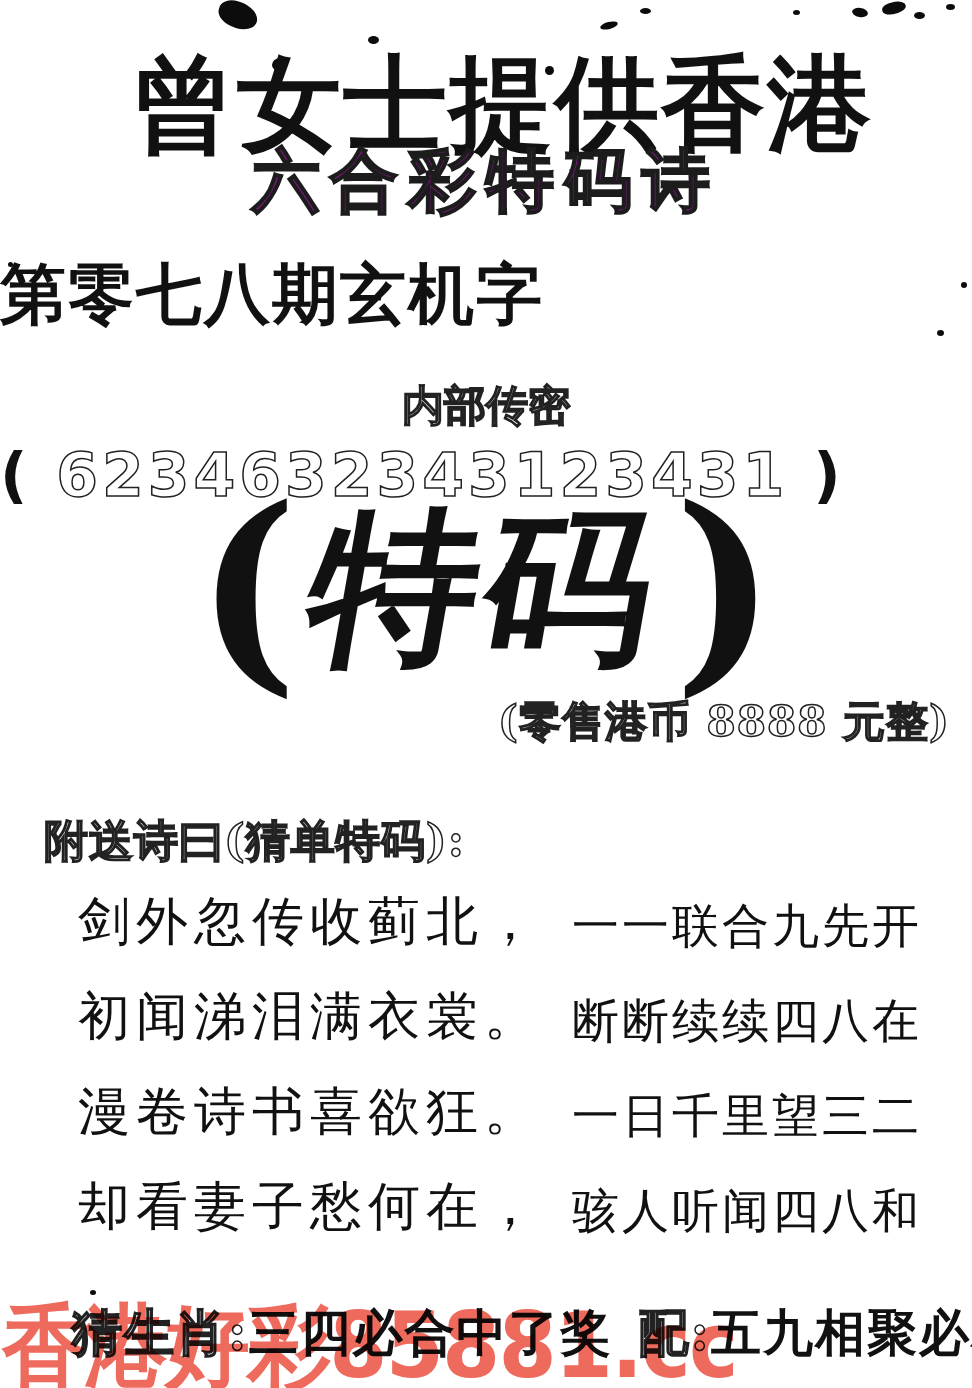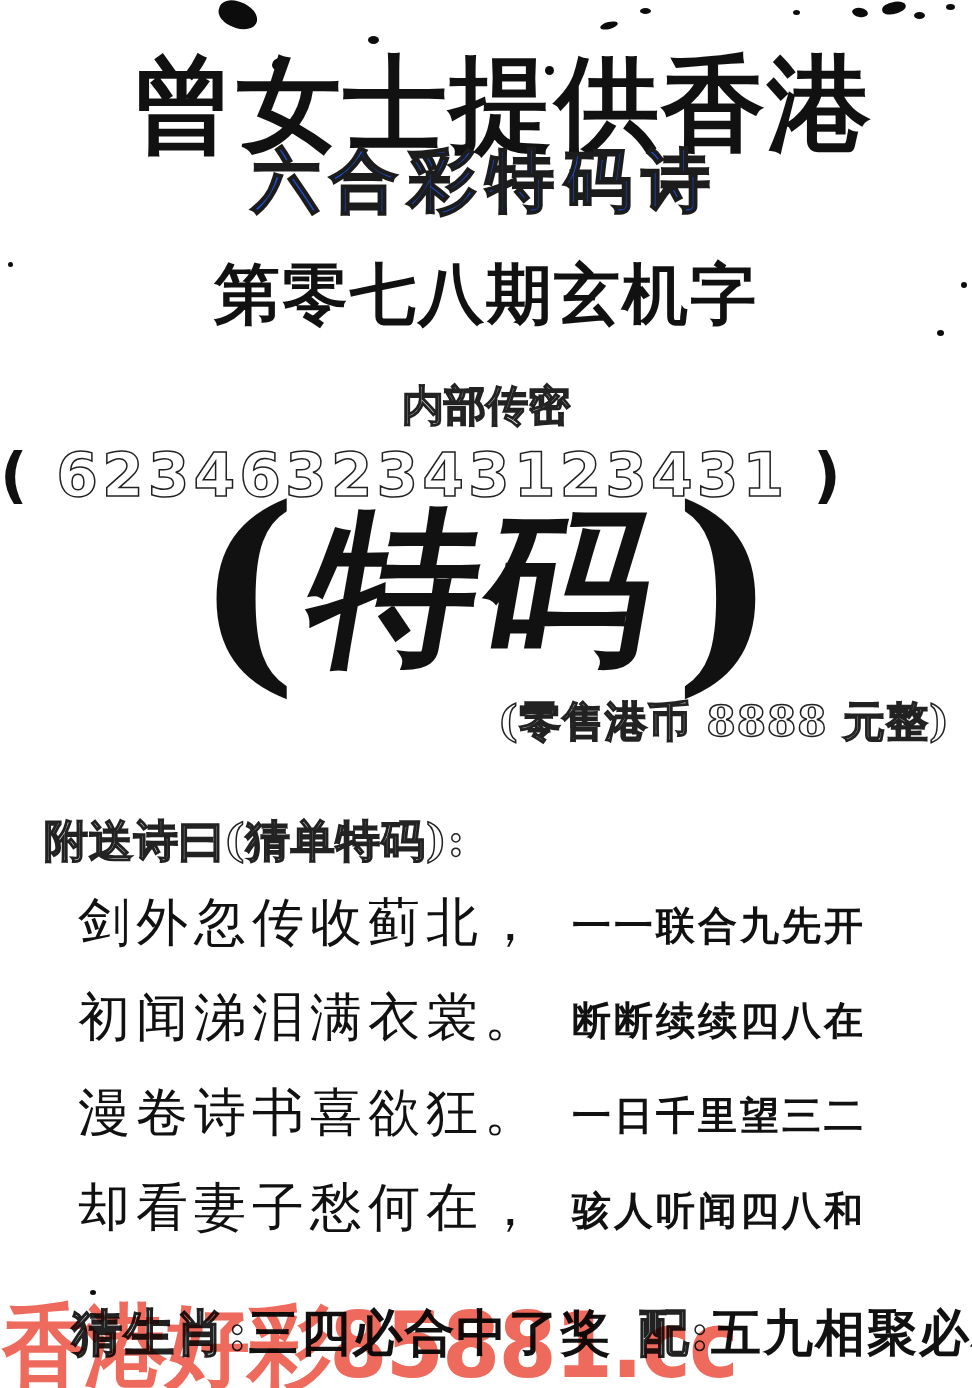--- a/index.html
+++ b/index.html
@@ -6,38 +6,38 @@
   body{
     width:972px;height:1388px;position:relative;overflow:hidden;
     background:#ffffff;
     font-family:"DejaVu Sans","Liberation Sans",sans-serif;
     color:#111;
   }
   .page{position:absolute;inset:0;}
   .serif{font-family:"DejaVu Serif","Liberation Serif",serif;}
   
   .outline{
-    color:#1d4ed8;
+    color:#701a75;
     -webkit-text-stroke:2px #1c1c1c;
     text-stroke:2px #1c1c1c;
   }
   .outline-thin{
     color:#ffffff;
     -webkit-text-stroke:1.5px #222;
   }
   .title1{
     position:absolute;top:26px;left:16px;width:100%;text-align:center;
     font-size:104px;font-weight:700;letter-spacing:2px;line-height:1.5;
   }
   .title2{
     position:absolute;top:136px;left:0;width:100%;text-align:center;
     font-size:68px;font-weight:700;letter-spacing:10px;
   }
   .title3{
-    position:absolute;top:250px;left:0;width:100%;text-align:center;
+    position:absolute;top:250px;left:0;width:100%;
     font-size:66px;font-weight:600;letter-spacing:2px;
   }
   .notice-row{
     position:absolute;top:378px;left:0;width:100%;
     display:flex;justify-content:center;gap:65px;
     font-size:42px;font-weight:700;
   }
   .code-row{
     position:absolute;top:440px;left:0;width:100%;text-align:left;
     font-size:60px;font-weight:700;letter-spacing:4px;
@@ -63,27 +63,27 @@
     font-size:42px;font-weight:700;letter-spacing:1px;
   }
   .poem-intro{
     position:absolute;top:812px;left:44px;
     font-size:44px;font-weight:700;letter-spacing:1px;
   }
   .poem-left{
     position:absolute;top:896px;left:78px;
   }
   .poem-left p{
-    margin:0 0 43px 0;font-size:52px;line-height:52px;letter-spacing:6px;font-weight:500;
+    margin:0 0 43px 0;font-size:52px;line-height:52px;letter-spacing:6px;font-weight:500;font-family:Liberation Serif, serif;
   }
   .poem-right{
     position:absolute;top:902px;left:572px;
   }
   .poem-right p{
-    margin:0 0 48px 0;font-size:39px;line-height:47px;letter-spacing:3px;font-weight:700;
+    margin:0 0 48px 0;font-size:47px;line-height:47px;letter-spacing:3px;font-weight:400;
   }
   .bottom-line{
     position:absolute;top:1300px;left:72px;white-space:nowrap;
     font-size:50px;font-weight:600;letter-spacing:2px;
   }
   .bottom-line .gap{display:inline-block;width:26px;}
   .watermark{
     position:absolute;top:1286px;left:2px;
     font-size:90px;font-weight:800;letter-spacing:-2px;
     transform:scaleX(0.93);transform-origin:left top;

